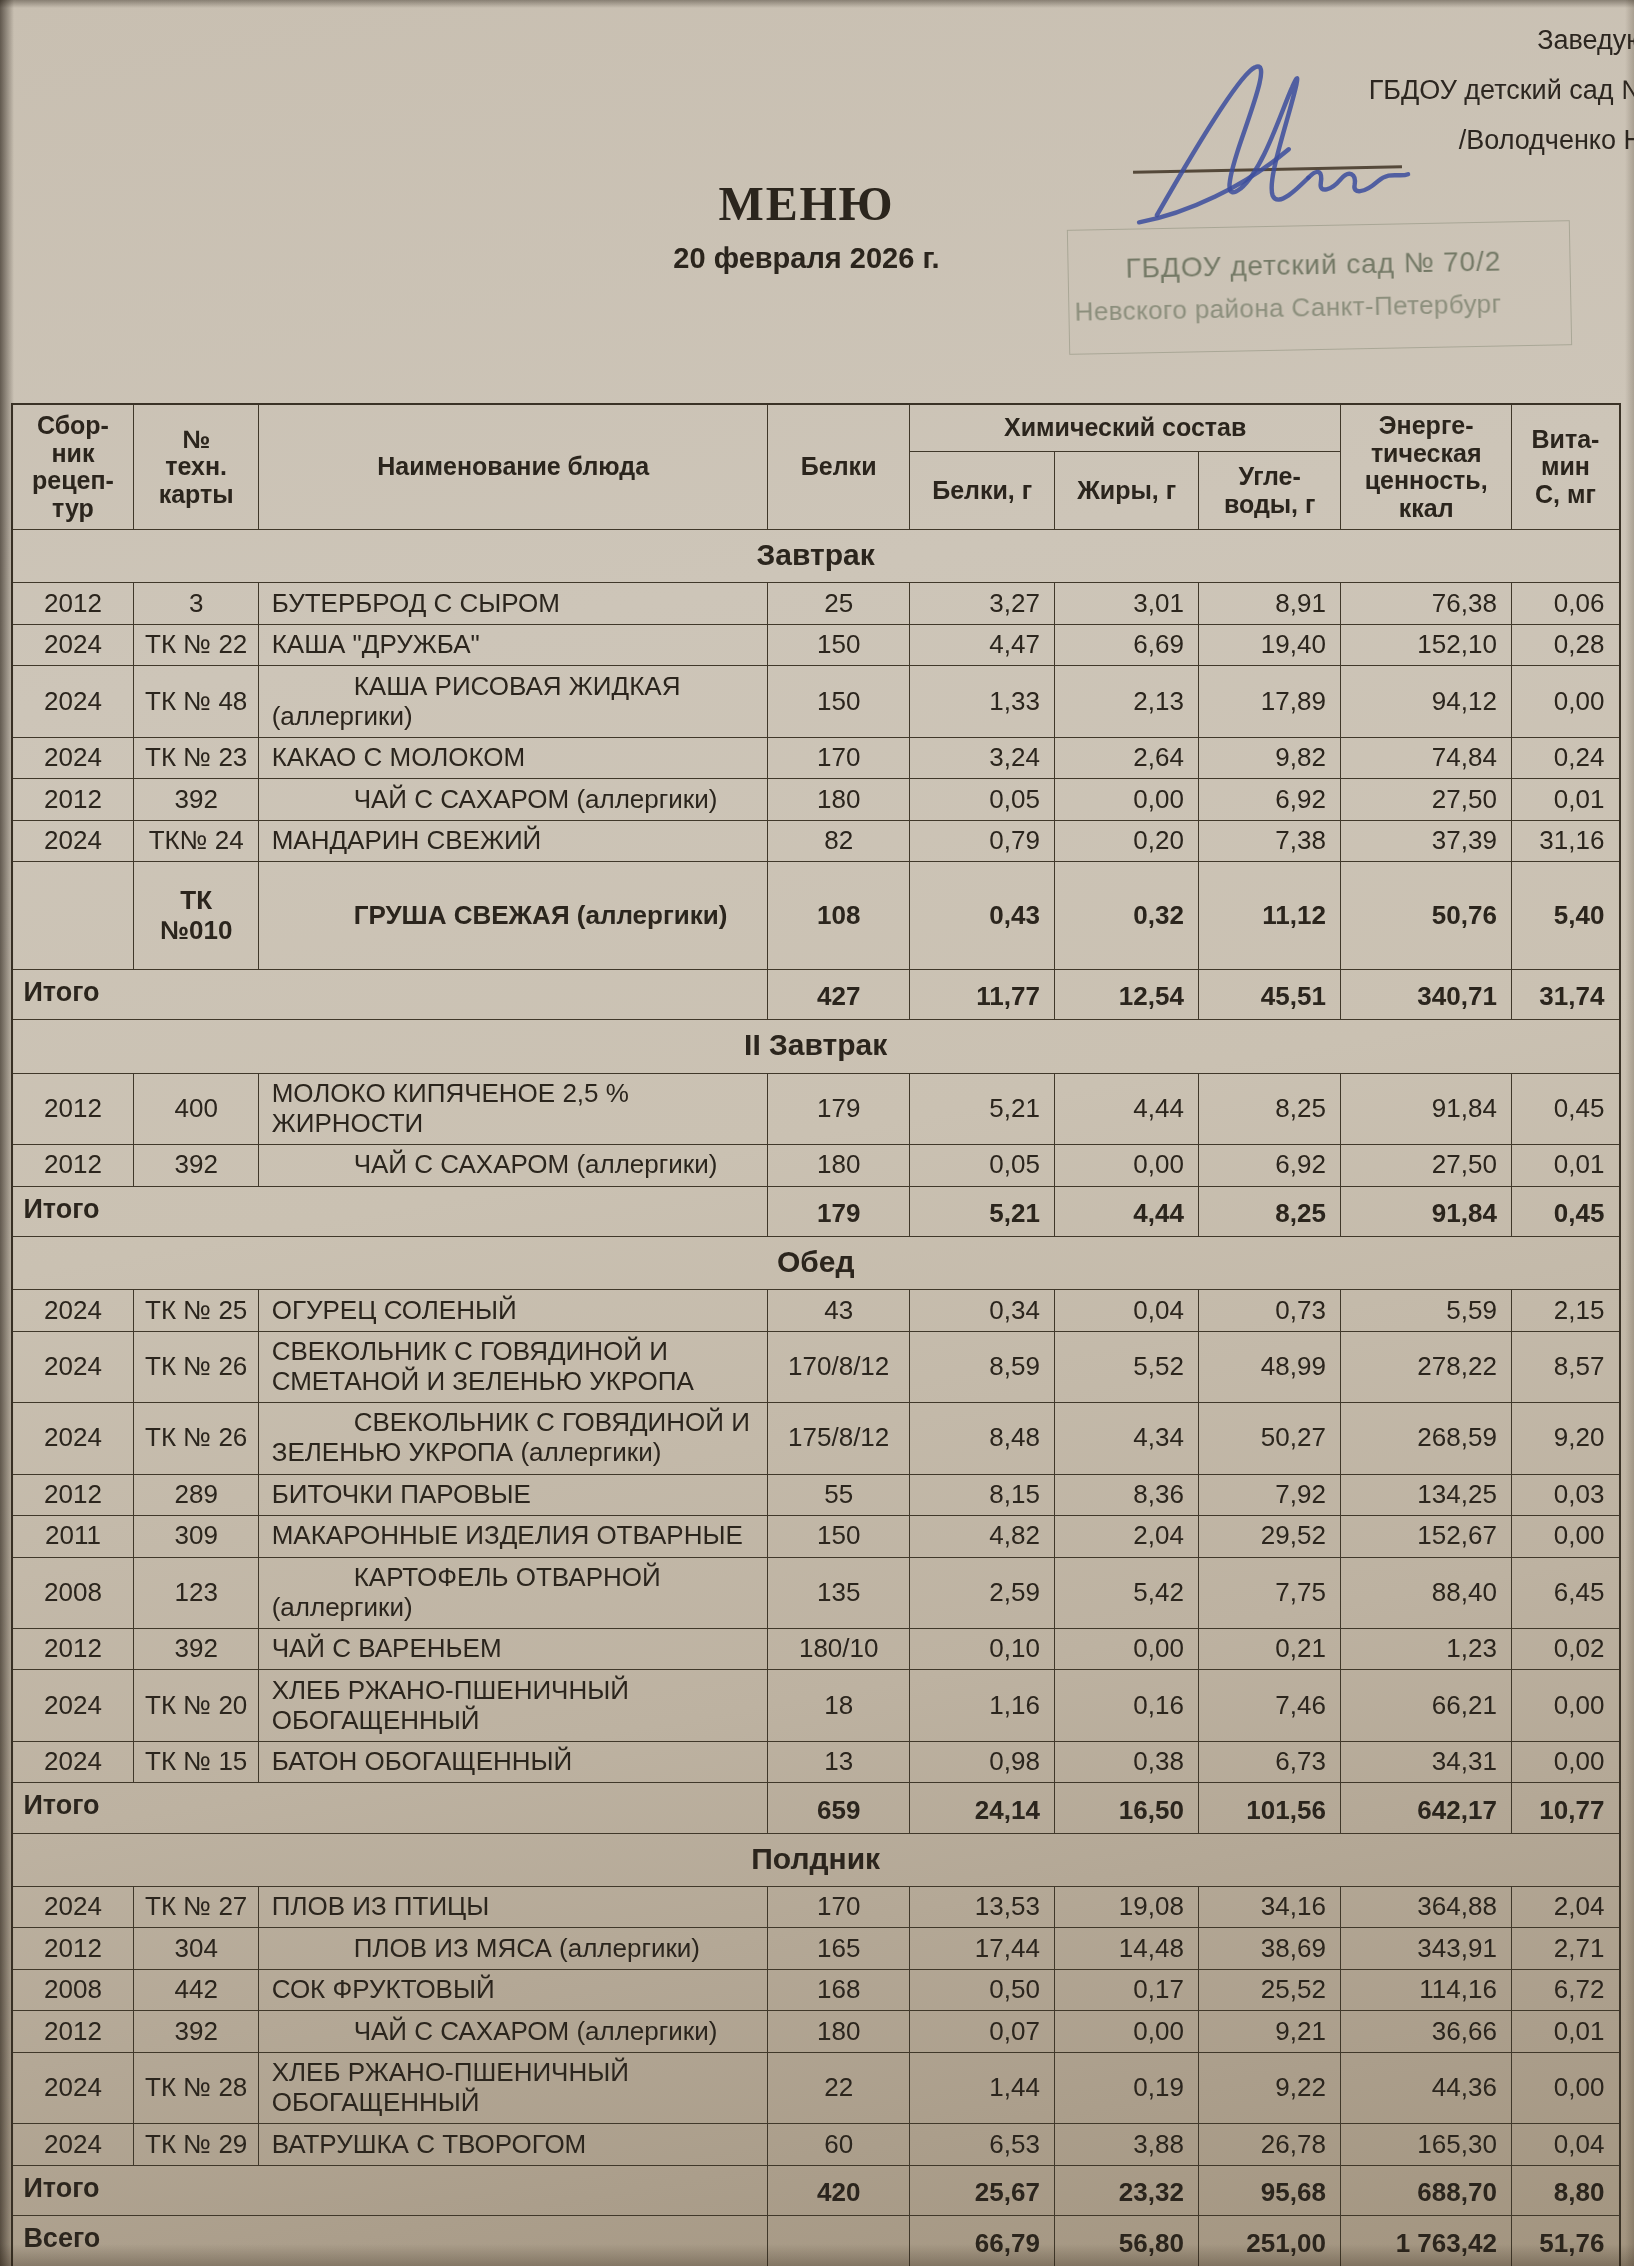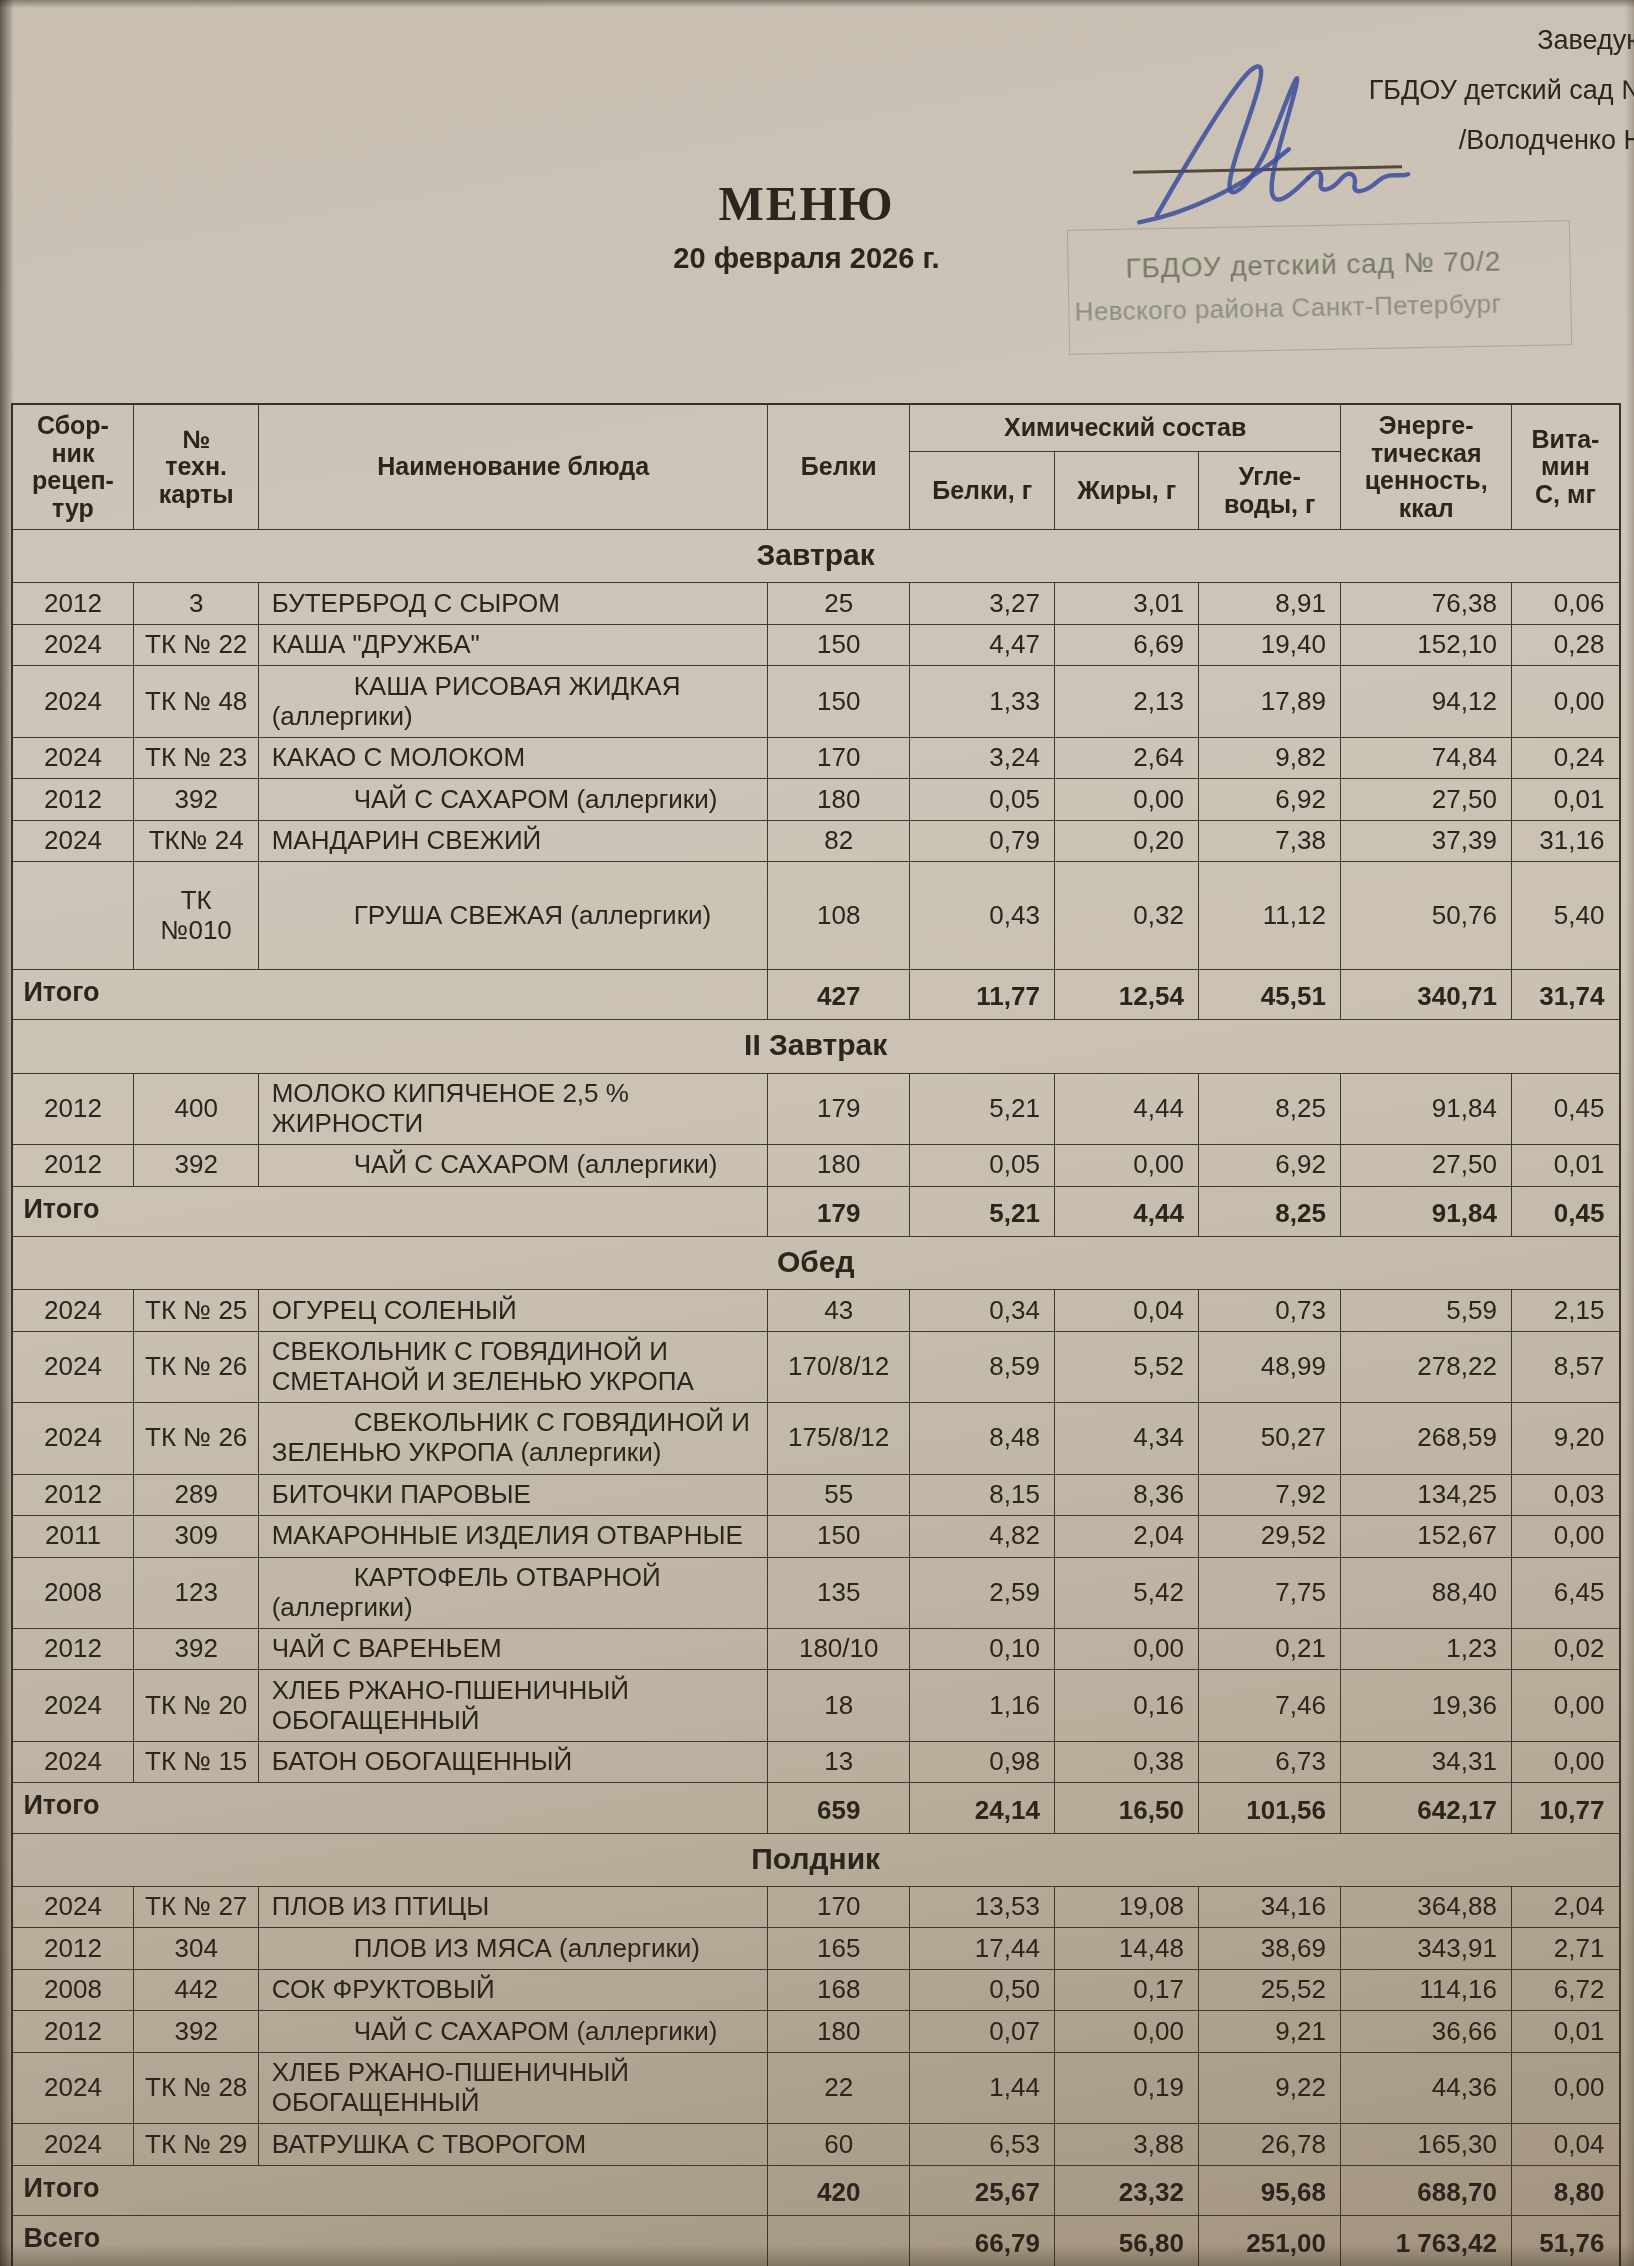--- a/index.html
+++ b/index.html
@@ -47,21 +47,21 @@
   td{font-size:26px;line-height:1.15;padding:5.3px 5.3px;}
   .c-src,.c-card{text-align:center;white-space:pre-line;}
   .c-dish{text-align:left;padding-left:12.5px;padding-right:3px;}
   .c-dish.indent{text-indent:82px;}
   .c-yield{text-align:center;}
   .num{text-align:right;padding-right:14.3px;}
   .section-title{font-size:30px;font-weight:bold;text-align:center;padding:8px 0 9.8px;}
   .total-row td{font-weight:bold;}
   .total-label{text-align:left;padding-left:10.7px;vertical-align:top;padding-top:7.1px;font-size:27px;}
   .total-row .num,.total-row .c-yield{vertical-align:bottom;padding-bottom:7.1px;padding-top:12.5px;}
-  tr.tall td{height:96px;}
+  tr.tall td{height:96px;font-weight:bold;}
 </style>
 </head>
 <body>
 
 <div class="edge-left"></div>
 <div class="edge-top"></div>
 <div class="edge-bottom"></div>
 <div class="edge-right"></div>
 
 <div class="corner-line corner-1">Заведую</div>
@@ -331,21 +331,21 @@
           <td class="num">0,02</td>
         </tr>
         <tr>
           <td class="c-src">2024</td>
           <td class="c-card">ТК № 20</td>
           <td class="c-dish">ХЛЕБ РЖАНО-ПШЕНИЧНЫЙ ОБОГАЩЕННЫЙ</td>
           <td class="c-yield">18</td>
           <td class="num">1,16</td>
           <td class="num">0,16</td>
           <td class="num">7,46</td>
-          <td class="num">19,36</td>
+          <td class="num">66,21</td>
           <td class="num">0,00</td>
         </tr>
         <tr>
           <td class="c-src">2024</td>
           <td class="c-card">ТК № 15</td>
           <td class="c-dish">БАТОН ОБОГАЩЕННЫЙ</td>
           <td class="c-yield">13</td>
           <td class="num">0,98</td>
           <td class="num">0,38</td>
           <td class="num">6,73</td>

